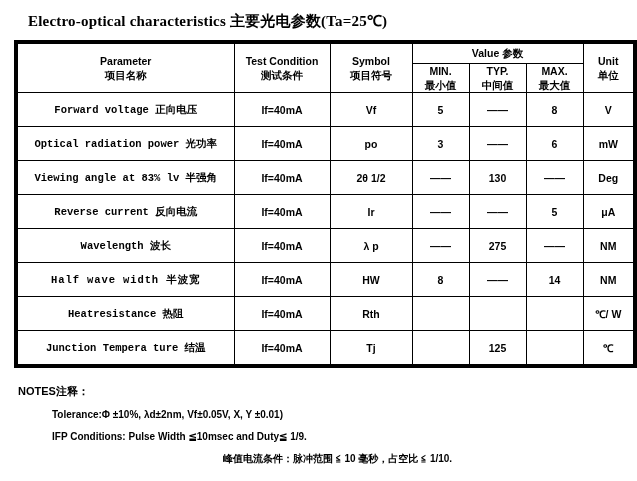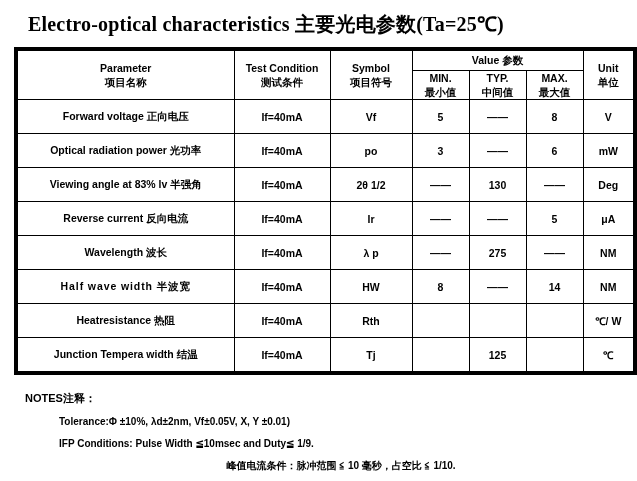--- a/index.html
+++ b/index.html
@@ -17,21 +17,21 @@
   .page {
     position: relative;
     width: 637px;
     height: 481px;
     box-sizing: border-box;
     padding: 10px 14px 0 14px;
   }
   .doc-title {
     font-family: "Liberation Serif", serif;
     font-weight: bold;
-    font-size: 20px;
+    font-size: 15px;
     letter-spacing: 0.2px;
     margin: 0 0 9px 14px;
     white-space: nowrap;
   }
   table.spec {
     border-collapse: collapse;
     table-layout: fixed;
     width: 609px;
     margin-left: 0;
     border: 4px solid #000000;
@@ -62,33 +62,34 @@
   .two-line span {
     display: block;
     line-height: 1.35;
   }
   .body-row td {
     height: 33px;
   }
   .param-cell {
     font-size: 11.5px;
     font-weight: bold;
+    font-family: Liberation Mono, monospace;
   }
   .small-val {
     font-size: 11px;
   }
   .unit-cell {
     font-size: 10.5px;
   }
   .mono-ish {
     letter-spacing: 0.9px;
   }
 
   .notes {
-    margin: 16px 0 0 11px;
+    margin: 16px 0 0 4px;
   }
   .notes-title {
     font-size: 11px;
     font-weight: bold;
     margin-bottom: 9px;
   }
   .note-line {
     font-size: 10px;
     margin: 0 0 9px 34px;
     line-height: 1.3;
@@ -212,21 +213,21 @@
         <td class="param-cell">Heatresistance      热阻</td>
         <td class="small-val">If=40mA</td>
         <td class="small-val">Rth</td>
         <td class="small-val"></td>
         <td class="small-val"></td>
         <td class="small-val"></td>
         <td class="unit-cell">℃/ W</td>
       </tr>
 
       <tr class="body-row">
-        <td class="param-cell">Junction Tempera width    结温</td>
+        <td class="param-cell">Junction Tempera ture    结温</td>
         <td class="small-val">If=40mA</td>
         <td class="small-val">Tj</td>
         <td class="small-val"></td>
         <td class="small-val">125</td>
         <td class="small-val"></td>
         <td class="unit-cell">℃</td>
       </tr>
     </tbody>
   </table>
 

